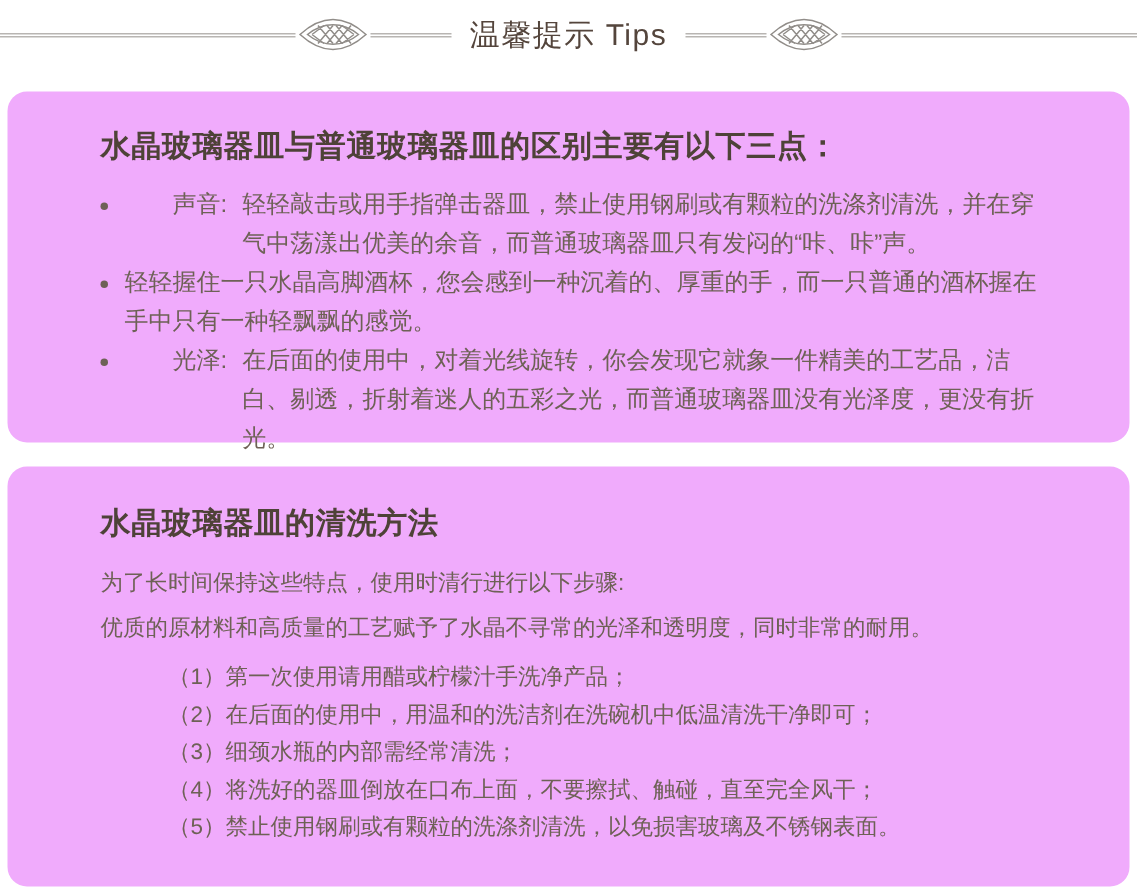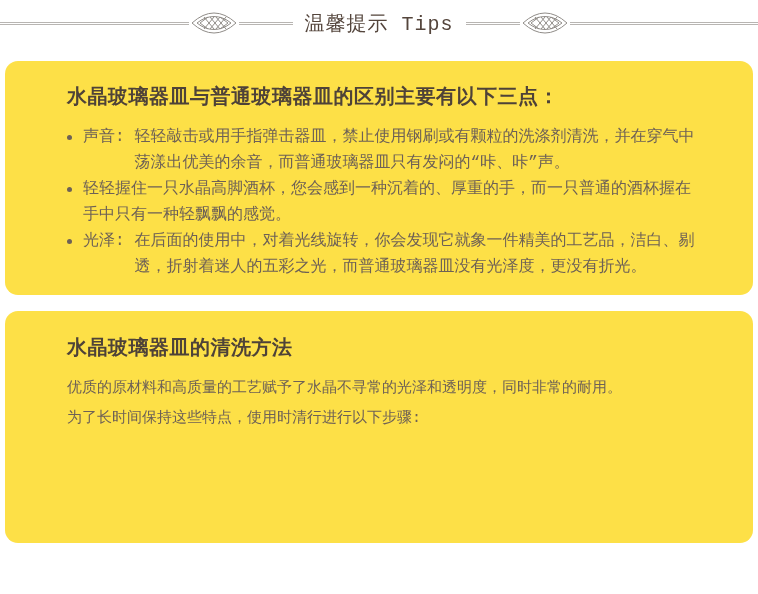--- a/index.html
+++ b/index.html
@@ -1,53 +1,53 @@
 <!DOCTYPE html>
 <html><head>
 <meta charset="utf-8">
 <style>
   * { box-sizing: border-box; }
   body { margin: 0; background: #ffffff; }
   .page {
     width: 758px; height: 594px;
     background: #ffffff;
-    font-family: Liberation Mono, monospace;
+    font-family: Liberation Sans, sans-serif;
     overflow: hidden;
     position: relative;
   }
 
   
   .header { display: flex; align-items: center; height: 44px; padding-top: 2px; }
   .rule { border-top: 3px double #b8b5b2; height: 0; }
   .rule-flex { flex: 1 1 auto; }
   .rule-short { width: 54px; flex: none; }
   .section-title {
     font-size: 20px; color: #54453c; letter-spacing: 1px;
     margin: 0 12px; white-space: nowrap; flex: none;
   }
   .ornament { flex: none; margin: 0 2px; display: block; }
 
   
   .card {
-    background: #fde047; border-radius: 13px;
+    background: #f0abfc; border-radius: 13px;
     margin: 0 5px; color: #6e6156;
   }
   .card-diff { margin-top: 17px; height: 234px; padding: 24px 55px 0 62px; }
-  .card-clean { margin-top: 16px; height: 232px; padding: 25px 55px 0 62px; }
+  .card-clean { margin-top: 16px; height: 280px; padding: 25px 55px 0 62px; }
   .card-title {
     font-size: 20px; line-height: 26px; color: #4e4238;
     font-weight: bold; margin: 0; letter-spacing: 0.5px;
   }
 
   
   .bullets { margin-top: 13px; }
   .bullet { display: flex; font-size: 16px; line-height: 26px; }
   .dot { flex: none; width: 16px; padding-top: 11px; }
   .dot i { display: block; width: 5px; height: 5px; border-radius: 50%; background: #6e6156; }
-  .blabel { flex: none; margin-right: 10px; white-space: nowrap; }
+  .blabel { flex: none; margin-right: 10px; white-space: nowrap; margin-left: 32px; }
   .btext { flex: 1 1 auto; }
 
   
   .intro { margin-top: 12px; font-size: 15px; line-height: 30px; }
   .steps { margin-top: 5px; padding-left: 45px; font-size: 15px; line-height: 25px; }
 </style>
 </head>
 <body>
 
 <div class="page">
@@ -100,18 +100,25 @@
         <span class="blabel">光泽:</span>
         <div class="btext">在后面的使用中，对着光线旋转，你会发现它就象一件精美的工艺品，洁白、剔透，折射着迷人的五彩之光，而普通玻璃器皿没有光泽度，更没有折光。</div>
       </div>
 
     </div>
   </div>
 
   <div class="card card-clean">
     <h2 class="card-title">水晶玻璃器皿的清洗方法</h2>
     <div class="intro">
+      <div>为了长时间保持这些特点，使用时清行进行以下步骤:</div>
       <div>优质的原材料和高质量的工艺赋予了水晶不寻常的光泽和透明度，同时非常的耐用。</div>
-      <div>为了长时间保持这些特点，使用时清行进行以下步骤:</div>
+    </div>
+    <div class="steps">
+      <div>（1）第一次使用请用醋或柠檬汁手洗净产品；</div>
+      <div>（2）在后面的使用中，用温和的洗洁剂在洗碗机中低温清洗干净即可；</div>
+      <div>（3）细颈水瓶的内部需经常清洗；</div>
+      <div>（4）将洗好的器皿倒放在口布上面，不要擦拭、触碰，直至完全风干；</div>
+      <div>（5）禁止使用钢刷或有颗粒的洗涤剂清洗，以免损害玻璃及不锈钢表面。</div>
     </div>
   </div>
 
 </div>
 
 </body></html>

